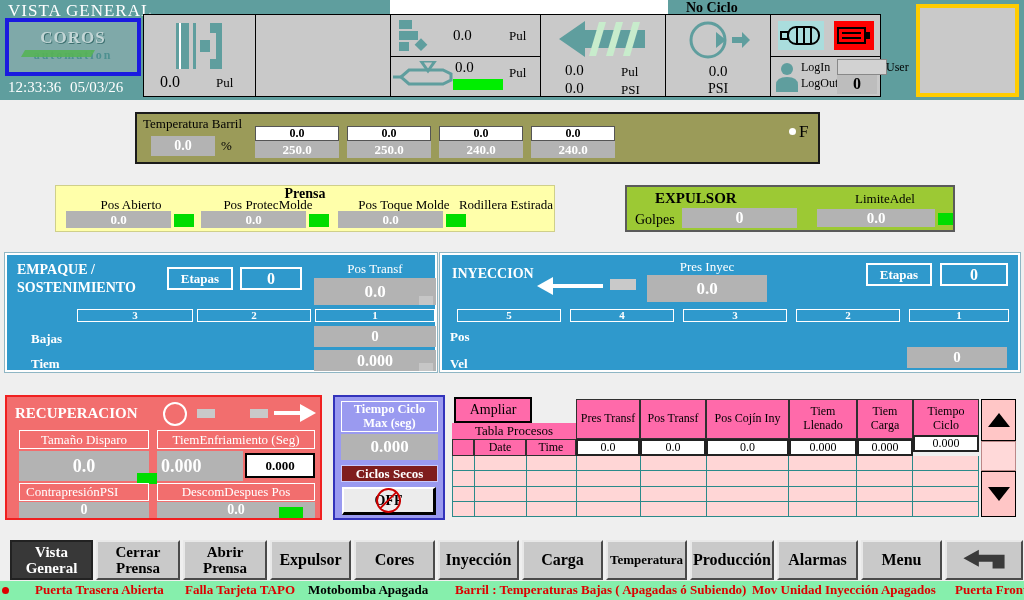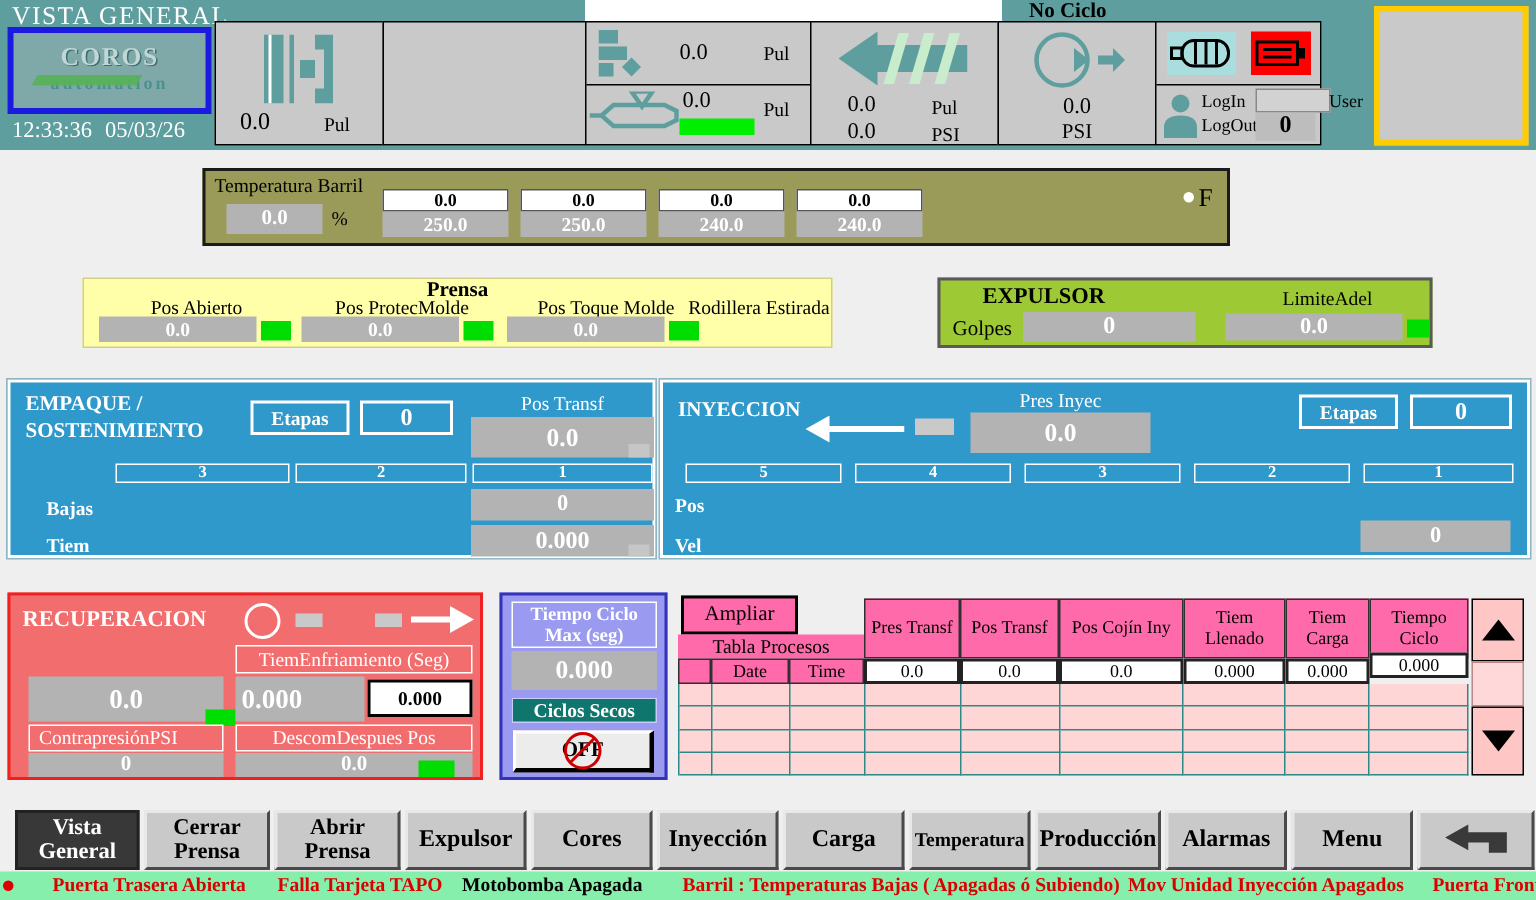--- a/index.html
+++ b/index.html
@@ -73,21 +73,21 @@
   #recup .circle { position:absolute; top:5px; left:156px; width:24px; height:24px; border:2px solid #fff; border-radius:50%; }
   #recup .dash { position:absolute; top:12px; width:18px; height:9px; background:#c9c9c9; }
   .r-label { position:absolute; top:33px; height:19px; border:1px solid #fff; color:#fff; font-size:13px; display:flex; align-items:center; justify-content:center; }
   .r-label2 { position:absolute; top:86px; height:18px; border:1px solid #fff; color:#fff; font-size:13px; display:flex; align-items:center; justify-content:center; }
   #enf-input { position:absolute; top:56px; left:238px; width:70px; height:25px; border:2px solid #000; background:#fff; color:#000; font-weight:bold; font-size:13px; text-align:center; font-family:"Liberation Serif",serif; }
 
   
   #ciclo { top:395px; left:333px; width:112px; height:125px; background:#9a9af0; border:2px solid #3333bb; }
   #ciclo .maxlab { position:absolute; top:4px; left:6px; width:97px; height:31px; border:1px solid #fff; color:#fff; font-weight:bold; font-size:12.5px; text-align:center; white-space:pre-line; line-height:1.15; }
   #ciclo .maxval { position:absolute; top:37px; left:6px; width:97px; height:26px; font-size:17px; }
-  #ciclo .secos { position:absolute; top:68px; left:6px; width:97px; height:17px; background:#0f766e; border:1px solid #c9c9fa; color:#fff; font-weight:bold; font-size:13px; text-align:center; }
+  #ciclo .secos { position:absolute; top:68px; left:6px; width:97px; height:17px; background:#7f1d1d; border:1px solid #c9c9fa; color:#fff; font-weight:bold; font-size:13px; text-align:center; }
   #off-btn { position:absolute; top:90px; left:7px; width:94px; height:28px; background:#ececec; border-top:2px solid #fff; border-left:2px solid #fff; border-right:3px solid #000; border-bottom:3px solid #000; display:flex; align-items:center; justify-content:center; font-weight:bold; font-size:14px; color:#000; }
   #off-circle { position:absolute; width:25px; height:25px; border:2px solid #cc0000; border-radius:50%; }
   #off-circle::after { content:""; position:absolute; left:-1px; top:9px; width:23px; height:2px; background:#cc0000; transform:rotate(-45deg); }
 
   
   #tabla { top:395px; left:452px; width:568px; height:125px; }
   #ampliar { position:absolute; top:2px; left:2px; width:78px; height:26px; background:#ff6aaa; border:2px solid #000; color:#000; font-size:14px; display:flex; align-items:center; justify-content:center; }
   #tp-title { position:absolute; top:28px; left:0; width:124px; height:16px; background:#ff6aaa; color:#000; font-size:13px; text-align:center; }
   .th-pink { position:absolute; background:#ff6aaa; border:1px solid #303030; color:#000; font-size:12px; display:flex; align-items:center; justify-content:center; text-align:center; line-height:1.15; }
   .td-white { position:absolute; top:44px; height:17px; background:#fff; border:2px solid #222; color:#000; font-size:12px; display:flex; align-items:center; justify-content:center; }
@@ -320,20 +320,21 @@
   <div id="recup" class="abs">
     <div class="title">RECUPERACION</div>
     <div class="circle"></div>
     <div class="dash" style="left:190px;"></div>
     <div class="dash" style="left:243px;"></div>
     <svg class="abs" style="top:7px;left:267px;" width="42" height="18" viewBox="0 0 42 18">
       <rect x="0" y="7" width="30" height="4" fill="#fff"></rect>
       <polygon points="42,9 26,0 26,18" fill="#fff"></polygon>
     </svg>
 
+    <div class="r-label" style="left:12px;width:130px;">Tamaño Disparo</div>
     <div class="r-label" style="left:150px;width:158px;">TiemEnfriamiento (Seg)</div>
 
     <div class="graybox abs" style="top:54px;left:12px;width:130px;height:30px;font-size:18px;">0.0</div>
     <div class="ind abs" style="top:76px;left:130px;width:20px;height:11px;"></div>
     <div class="graybox abs" style="top:54px;left:150px;width:86px;height:30px;font-size:18px;justify-content:flex-start;padding-left:4px;">0.000</div>
     <input id="enf-input" value="0.000" style="">
 
     <div class="r-label2" style="left:12px;width:130px;justify-content:flex-start;padding:0 6px;">
       <span>Contrapresión</span>
       <span>PSI</span>

